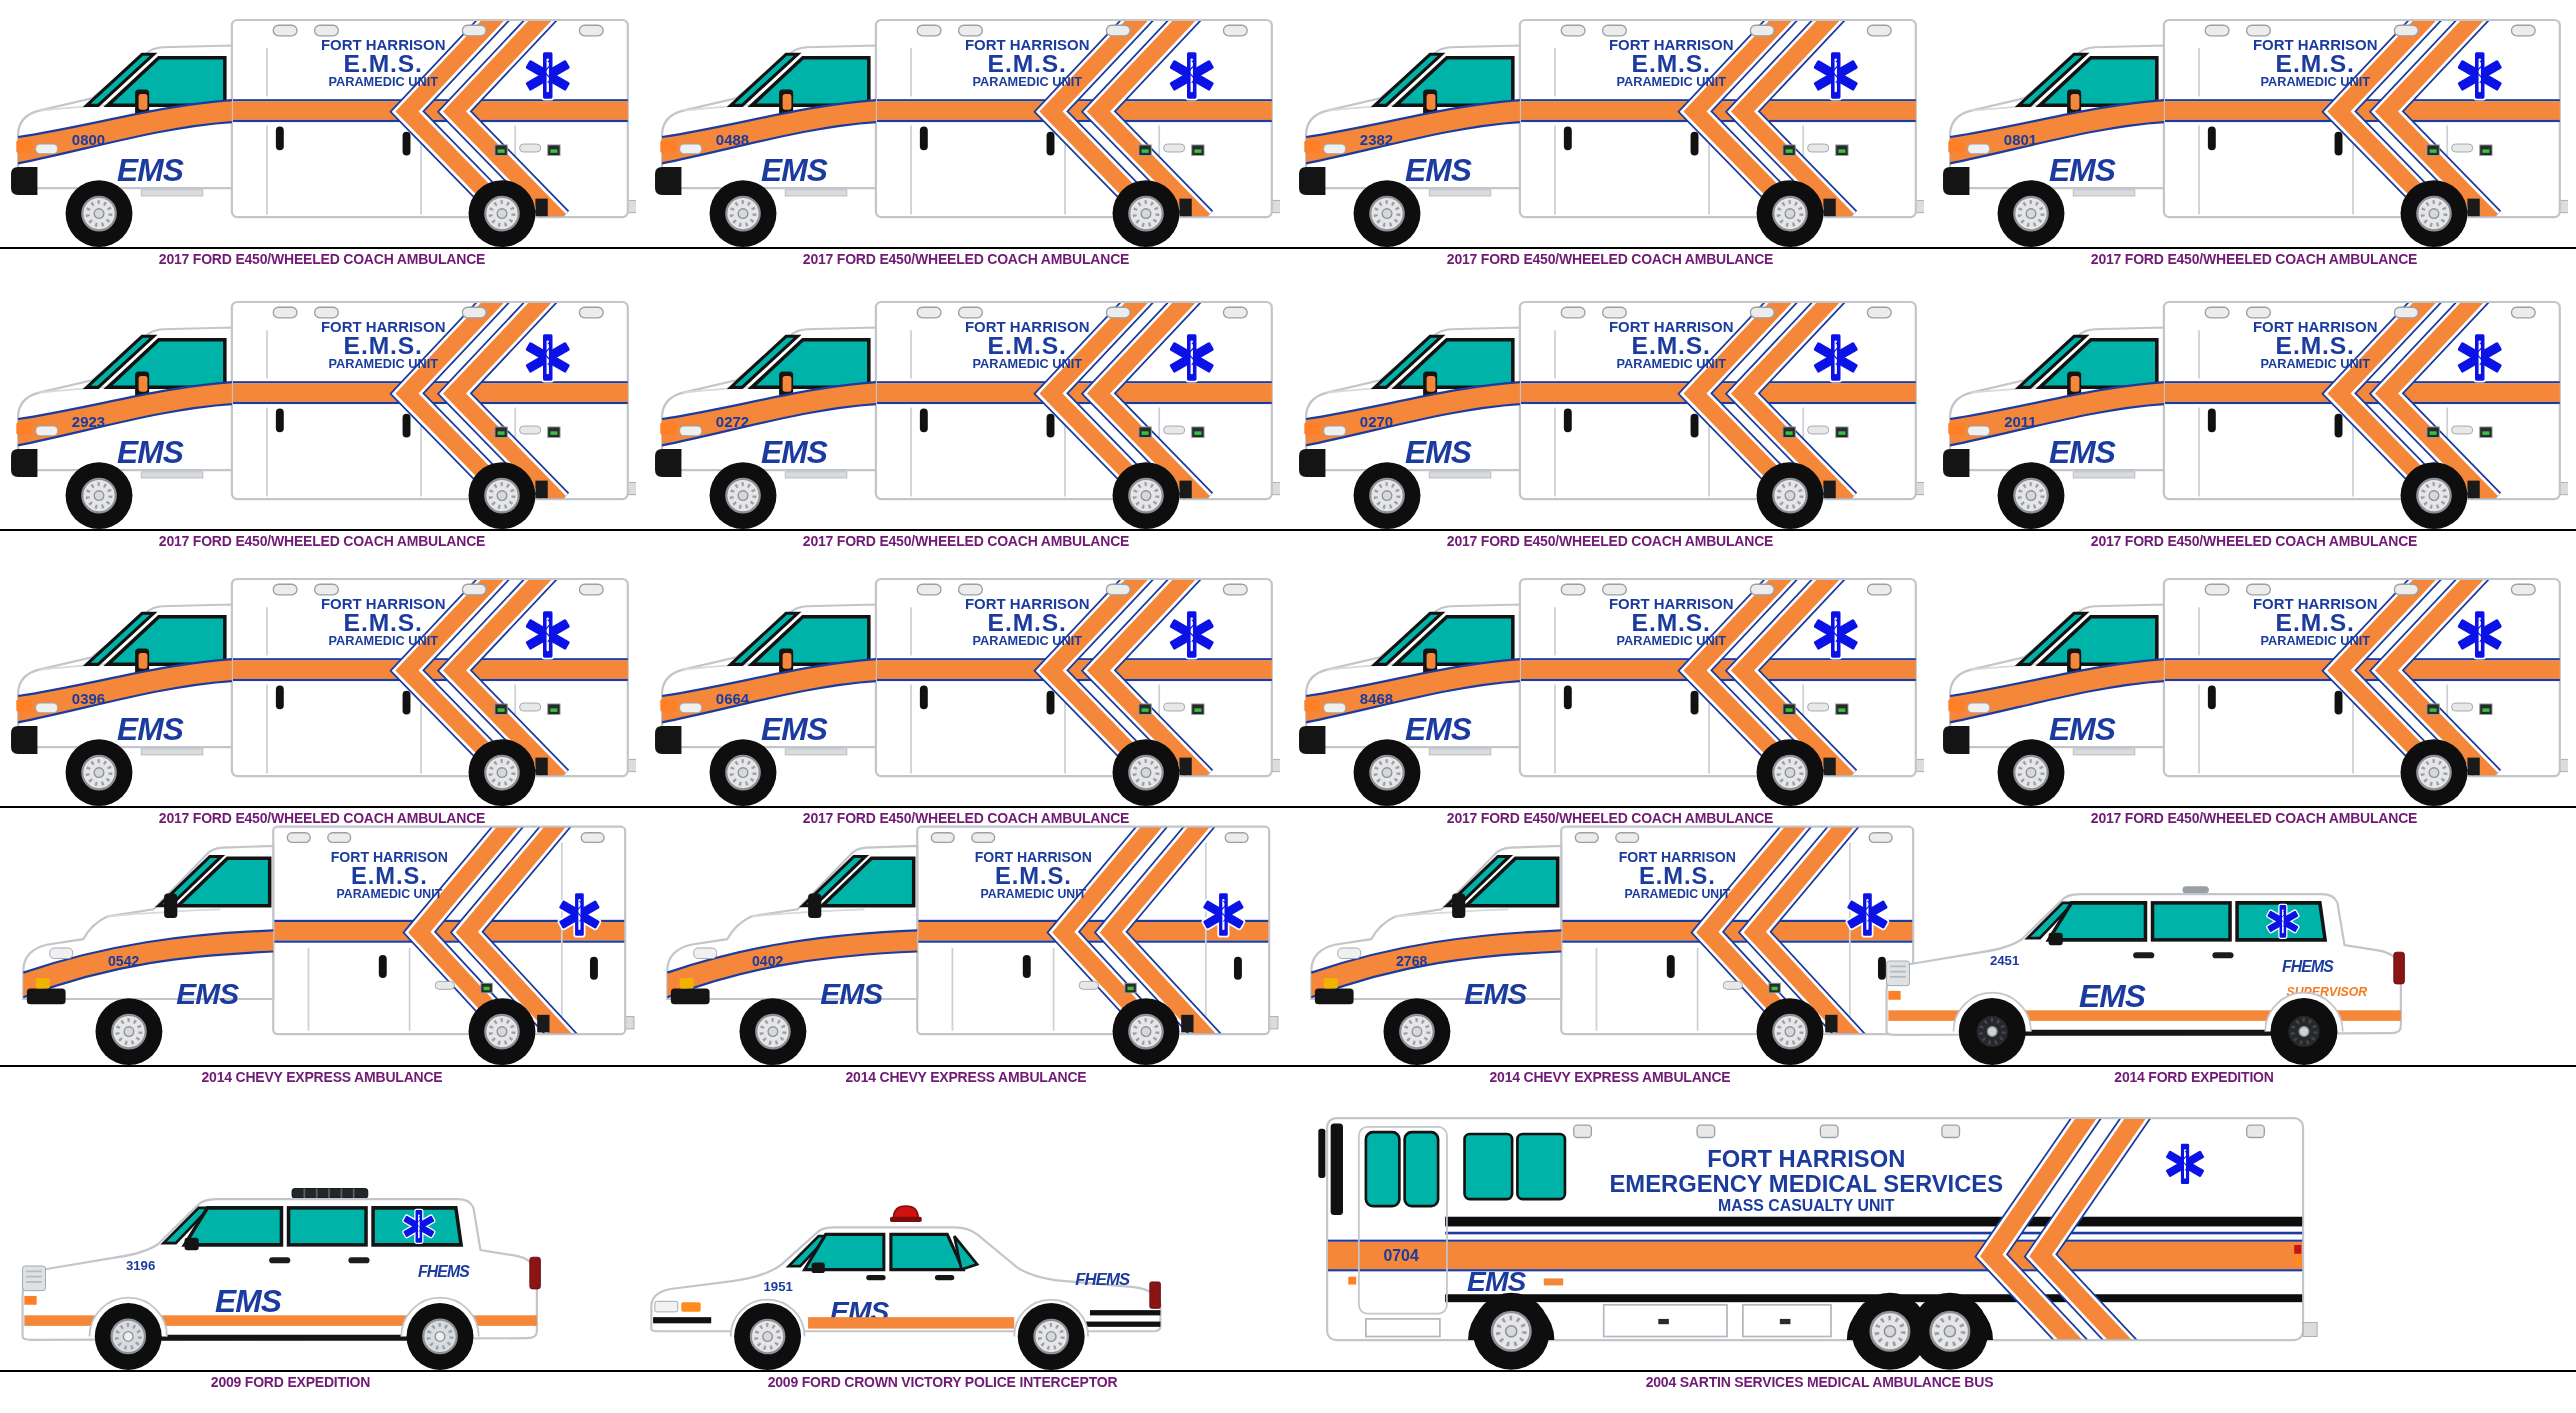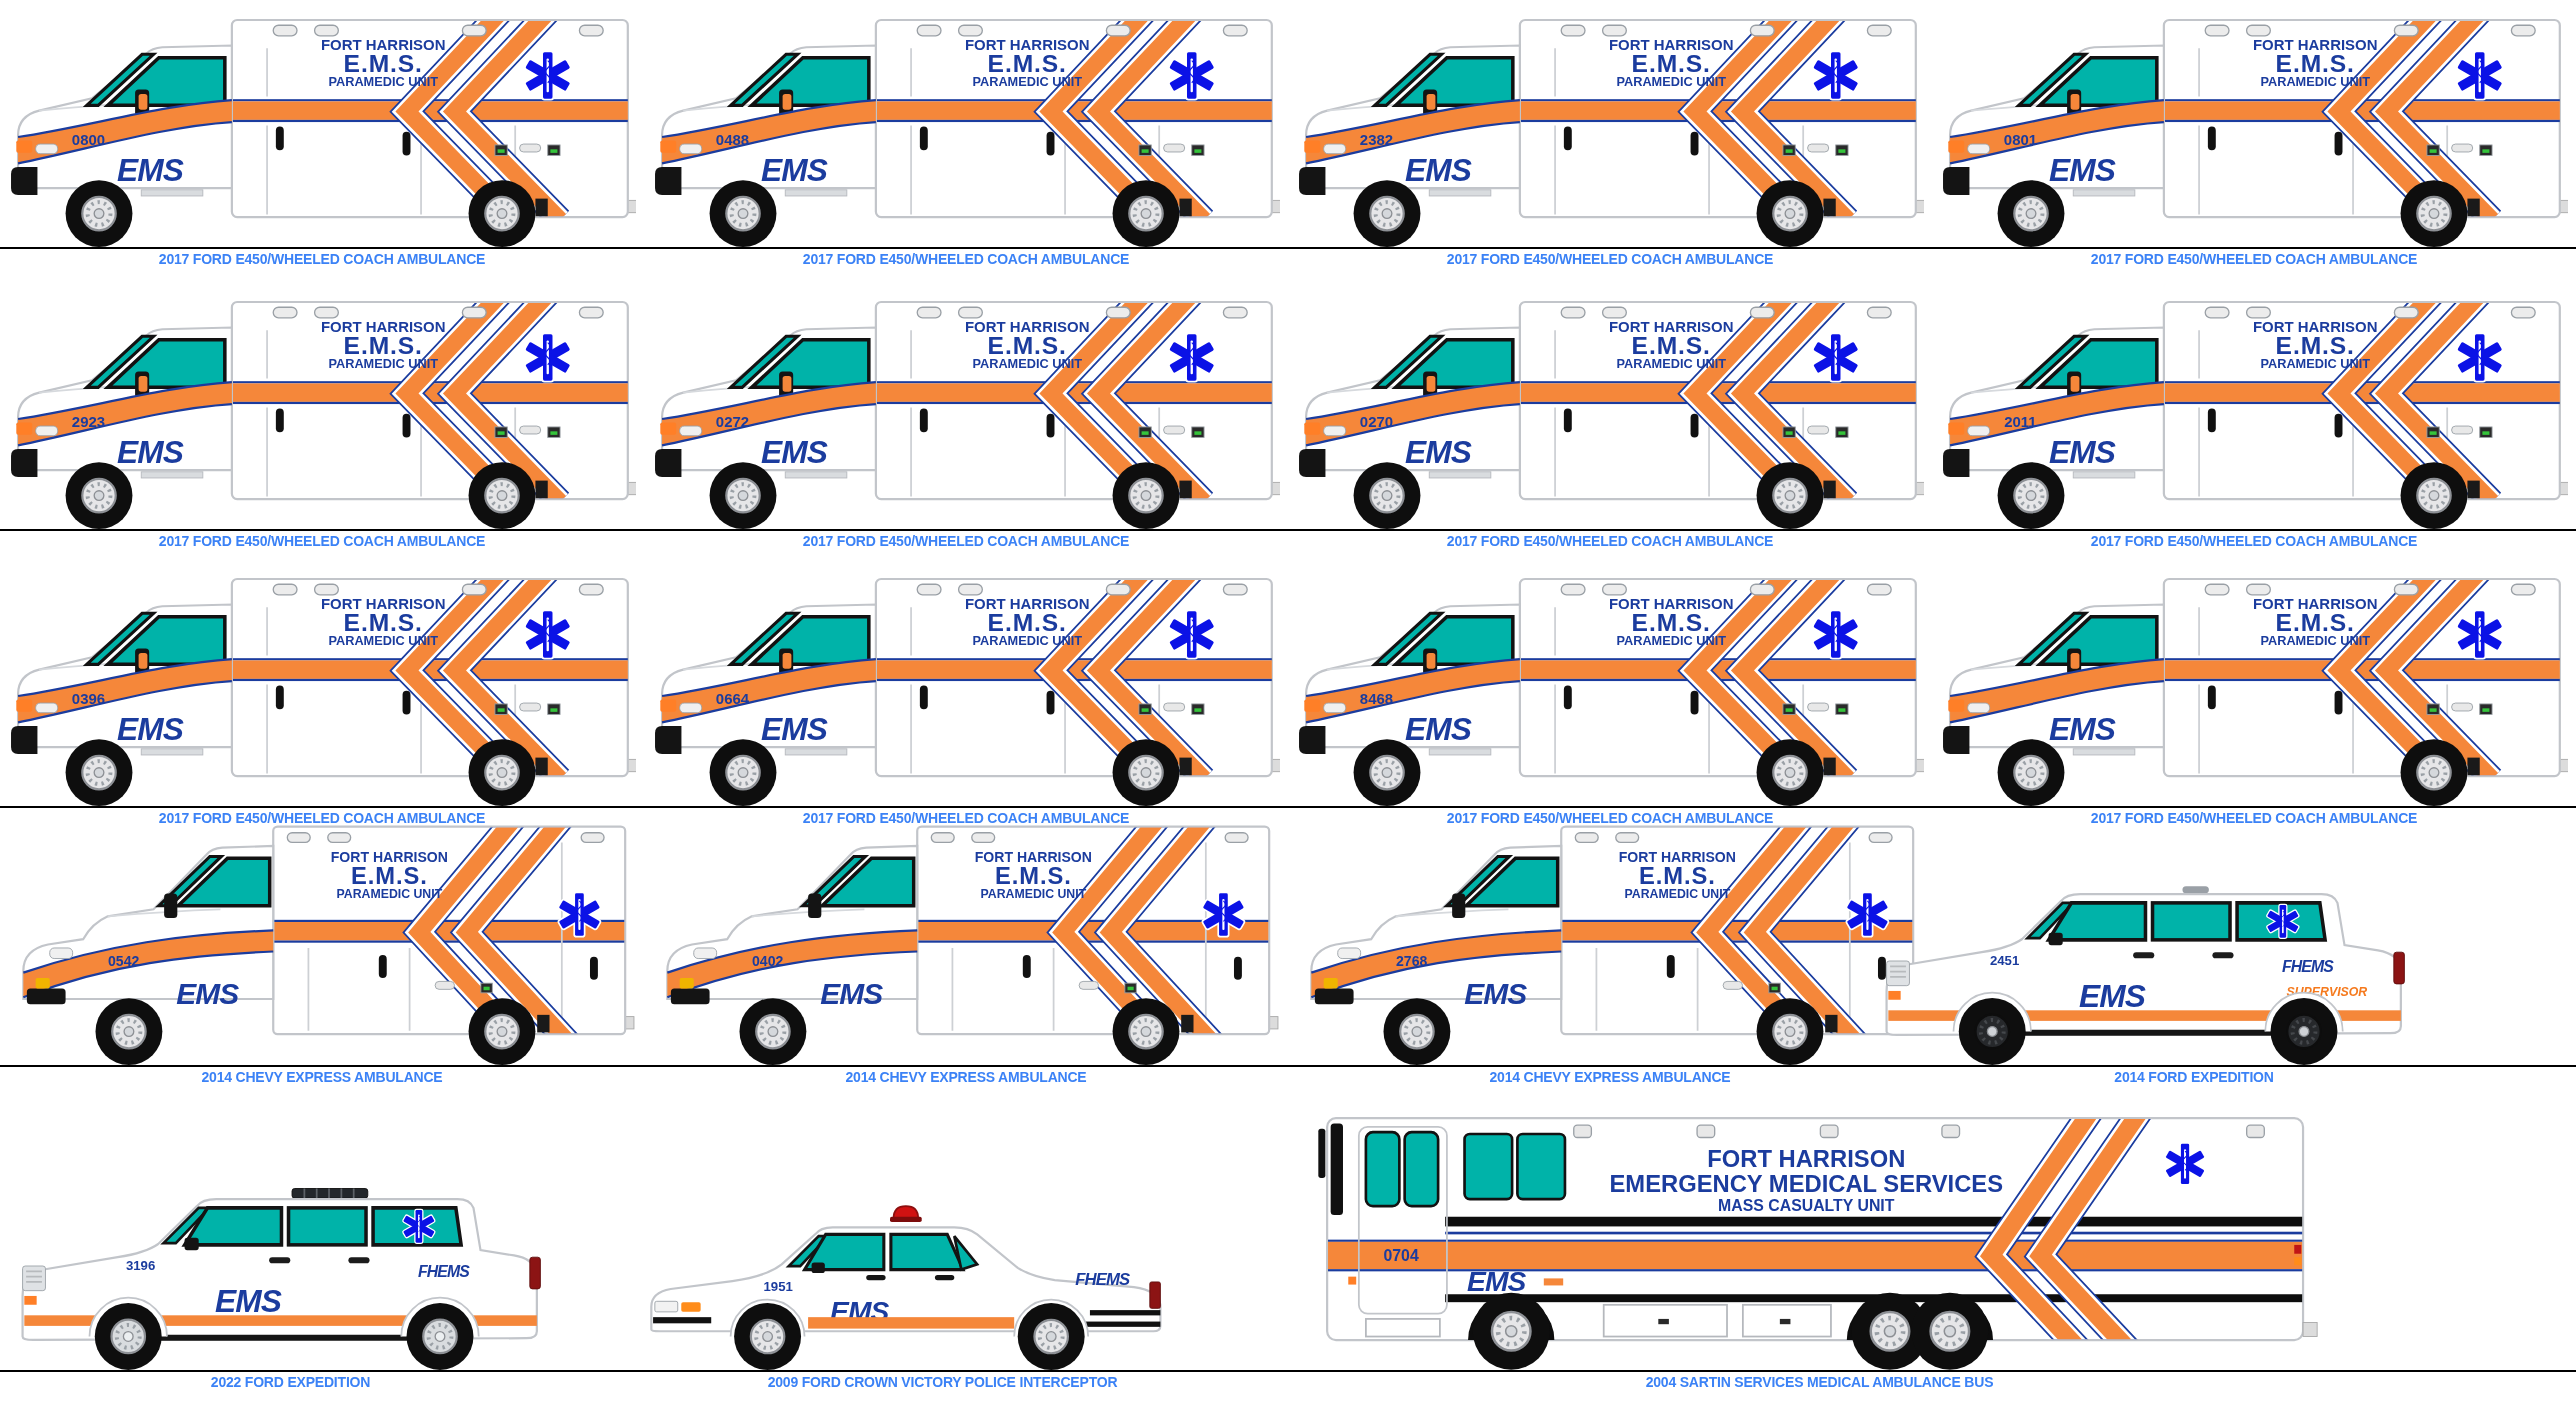--- a/index.html
+++ b/index.html
@@ -3,21 +3,21 @@
 <meta charset="utf-8">
 <style>
 *{box-sizing:border-box}
 html,body{margin:0;padding:0}
 body{width:2576px;height:1413px;background:#fff;font-family:"Liberation Sans",sans-serif;position:relative;overflow:hidden}
 .row{position:absolute;left:0;width:2576px}
 .stage{position:relative;border-bottom:2.6px solid #000}
 .slot{position:absolute;bottom:0}
 .slot svg{display:block}
 .caps{position:relative}
-.cap{position:absolute;top:1.8px;font-weight:700;font-size:14px;color:#3b82f6;text-align:center;white-space:nowrap;letter-spacing:-0.2px}
+.cap{position:absolute;top:1.8px;font-weight:700;font-size:14px;color:#701a75;text-align:center;white-space:nowrap;letter-spacing:-0.2px}
 text{font-family:"Liberation Sans",sans-serif}
 .t-navy{fill:#1b3c9e;font-weight:700}
 .logo{fill:#1b3c9e;font-weight:700;font-style:italic;letter-spacing:-1px}
 .t-orange{fill:#f57a1e;font-weight:700;font-style:italic}
 .rim{fill:#d9dcdf;stroke:#8d9095;stroke-width:2.5}
 .spokes{fill:none;stroke:#9aa0a6;stroke-width:4.5;stroke-dasharray:2.6 4.8}
 .hub{fill:#eceff1;stroke:#8d9095;stroke-width:1.5}
 .v-2014 .rim{fill:#26282b;stroke:#0d0d0d}
 .v-2014 .spokes{stroke:#45484c}
 .v-2014 .hub{fill:#cfd2d6}
@@ -1332,18 +1332,18 @@
   <path d="M176 268 a49 49 0 0 1 98 0 Z" fill="#0d0d0d"></path>
   <path d="M606 268 a49 49 0 0 1 98 0 Z" fill="#0d0d0d"></path>
   <path d="M674 268 a49 49 0 0 1 98 0 Z" fill="#0d0d0d"></path>
   <use href="#whl" transform="translate(225,258) scale(1.15)"></use>
   <use href="#whl" transform="translate(655,258) scale(1.15)"></use>
   <use href="#whl" transform="translate(723,258) scale(1.15)"></use>
 </svg>
       </div>
   </div>
   <div class="caps">
-    <div class="cap" style="left:0;width:581px">2022 FORD EXPEDITION</div>
+    <div class="cap" style="left:0;width:581px">2009 FORD EXPEDITION</div>
     <div class="cap" style="left:643px;width:599px">2009 FORD CROWN VICTORY POLICE INTERCEPTOR</div>
     <div class="cap" style="left:1313px;width:1013px">2004 SARTIN SERVICES MEDICAL AMBULANCE BUS</div>
   </div>
 </section>
 
 
 </body></html>

